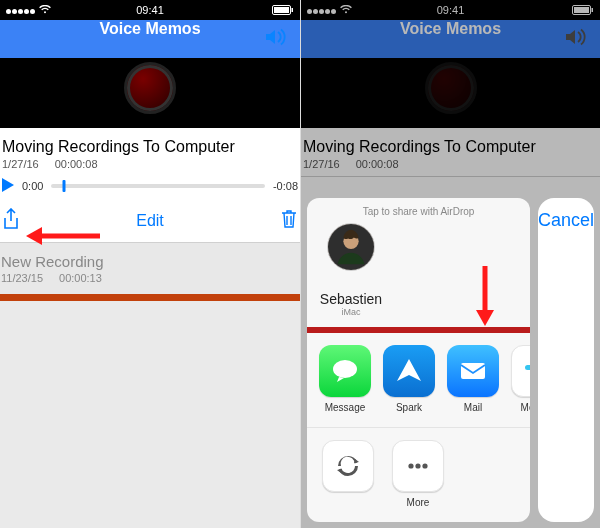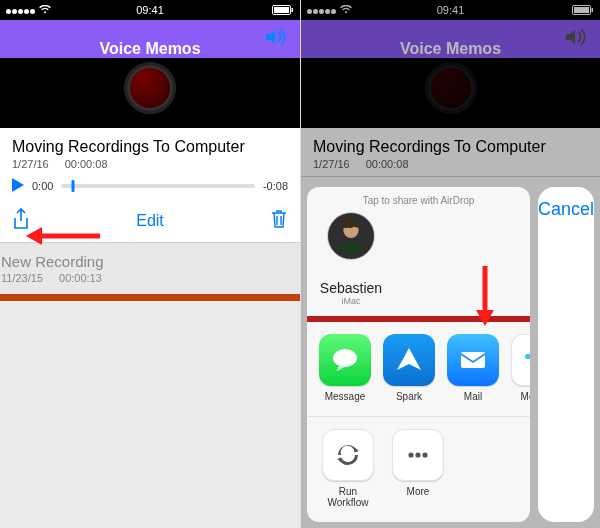--- a/index.html
+++ b/index.html
@@ -6,30 +6,30 @@
   body { background: #fff; width: 600px; height: 528px; display: flex; }
   .phone { width: 300px; height: 528px; position: relative; overflow: hidden; }
   .phone + .phone { border-left: 1px solid #ddd; }
   
   .statusbar { height: 20px; background: #000; color: #fff; display: flex; align-items: center; justify-content: space-between; padding: 4px 6px; font-size: 11px; font-weight: 500; }
   .sb-left, .sb-right { display: flex; align-items: center; gap: 3px; }
   .sb-center { position: absolute; left: 50%; transform: translateX(-50%); }
   .dots span { display:inline-block; width:5px; height:5px; border-radius:50%; background:#fff; margin-right:1px;}
   .wifi { font-size:11px; }
   
-  .nav { height: 38px; background: #8b5cf6; display: flex; align-items: flex-end; justify-content: center; position: relative; }
+  .nav { height: 38px; background: #3b82f6; display: flex; align-items: flex-start; justify-content: center; position: relative; }
   .nav-title { color: #fff; font-size: 16px; font-weight: 600; }
   .speaker-btn { position:absolute; right:12px; top:50%; transform:translateY(-50%); color:#0a84ff; }
   .speaker-btn.muted { color:#555; }
   
   .recordarea { height: 70px; background:#000; display:flex; align-items:flex-start; justify-content:center; padding-top:4px;}
   .record-btn { width:52px; height:52px; border-radius:50%; background: radial-gradient(circle at 35% 30%, #7a0000 0%, #3d0000 70%, #2a0000 100%); border:3px solid #222; box-shadow:0 0 0 3px #333 inset;}
   .record-btn.dim { filter: brightness(0.5) grayscale(0.3); }
   
-  .detail { background:#fff; padding:10px 12px 6px; border-bottom:1px solid #d0d0d0;}
+  .detail { background:#fff; padding:10px 2px 6px; border-bottom:1px solid #d0d0d0;}
   .detail-title { font-size:16px; font-weight:400; color:#000; }
   .detail-meta { font-size:11px; color:#555; margin-top:2px; display:flex; gap:16px;}
   .playback { display:flex; align-items:center; gap:8px; margin-top:8px; font-size:11px; color:#333;}
   .play-icon { color:#007aff; }
   .track { flex:1; height:4px; position:relative; background:#ddd; border-radius:2px;}
   .track-thumb { position:absolute; left:6%; top:50%; transform:translate(-50%,-50%); width:3px; height:12px; background:#007aff; border-radius:1px;}
   .detail-actions { display:flex; align-items:center; justify-content:space-between; margin-top:10px; padding:4px 0 2px; }
   .action { color:#007aff; font-size:16px; }
   .edit-btn { font-size:16px; }
   .row { padding:10px 1px; border-bottom:7px solid #c2410c;}
@@ -254,21 +254,20 @@
       <div class="share-row">
         <div class="share-item">
           <div class="app-icon ic-workflow">
             <svg viewBox="0 0 32 32">
                 <path d="M16 6a10 10 0 019.4 6.6l-2.8 1A7 7 0 109 16H6a10 10 0 0110-10z" fill="#555"></path>
                 <path d="M23 9l4 3-5 1z" fill="#555"></path>
                 <path d="M9 23l-4-3 5-1z" fill="#555"></path>
                 <path d="M16 26a10 10 0 01-9.4-6.6l2.8-1A7 7 0 0023 16h3a10 10 0 01-10 10z" fill="#555"></path>
               </svg>
           </div>
-          <div class="app-label">Run Workflow</div>
         </div>
         <div class="share-item">
           <div class="app-icon ic-more">
             <svg viewBox="0 0 32 32">
                 <circle cx="9" cy="16" r="2.6" fill="#555"></circle>
                 <circle cx="16" cy="16" r="2.6" fill="#555"></circle>
                 <circle cx="23" cy="16" r="2.6" fill="#555"></circle>
               </svg>
           </div>
           <div class="app-label">More</div>

